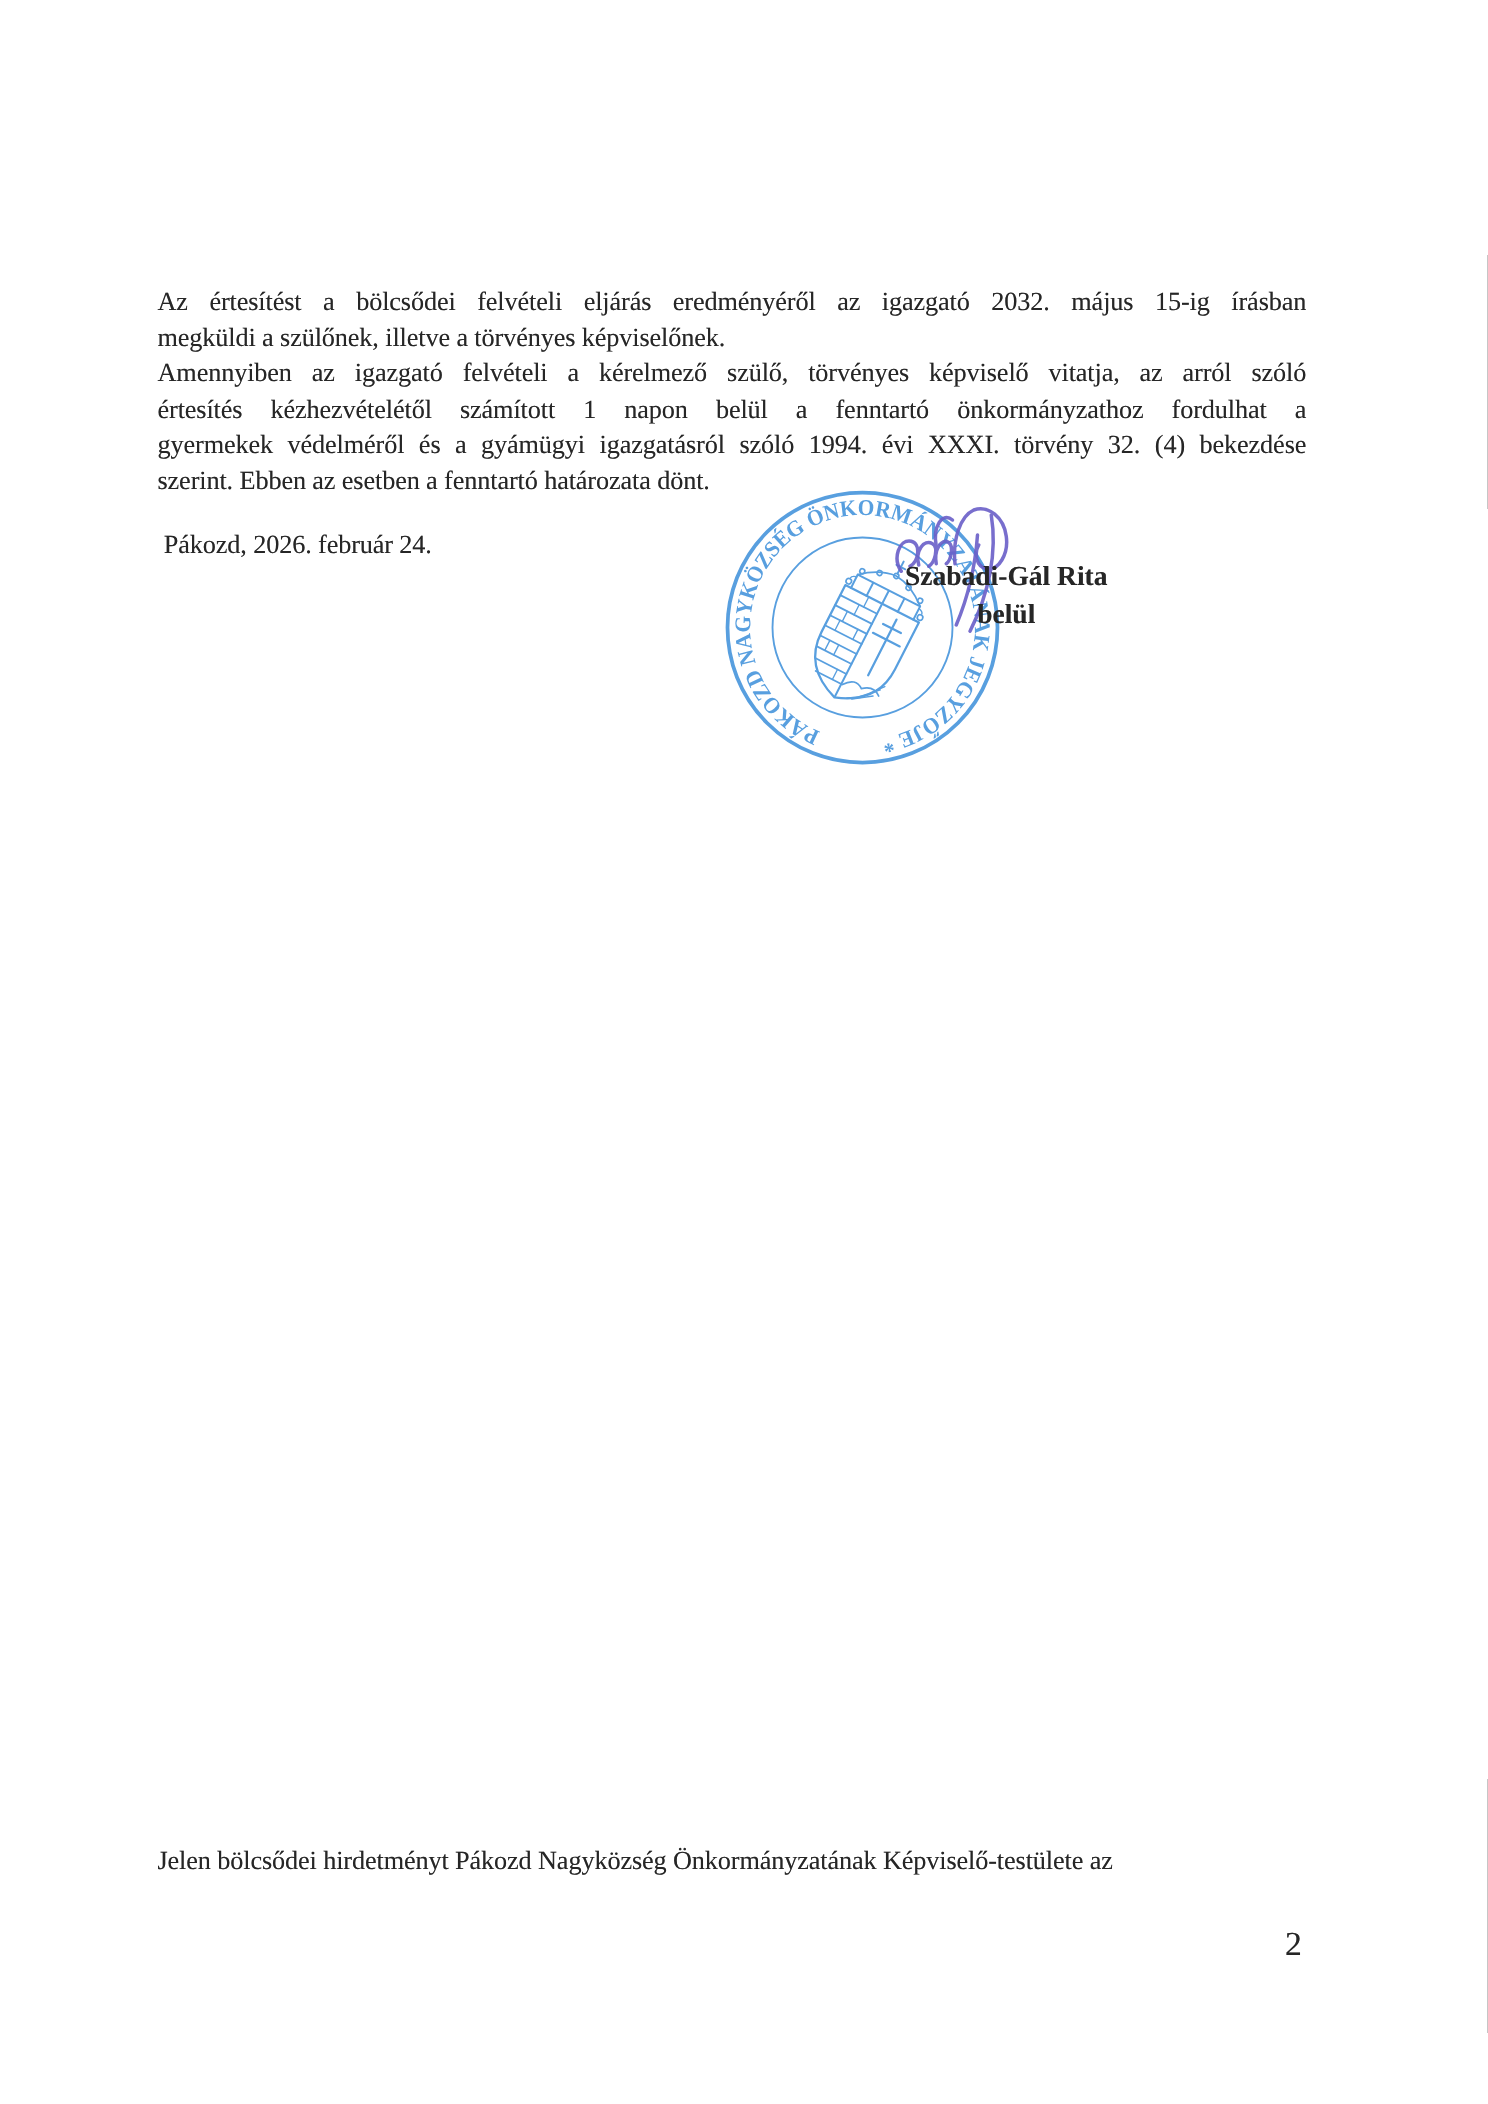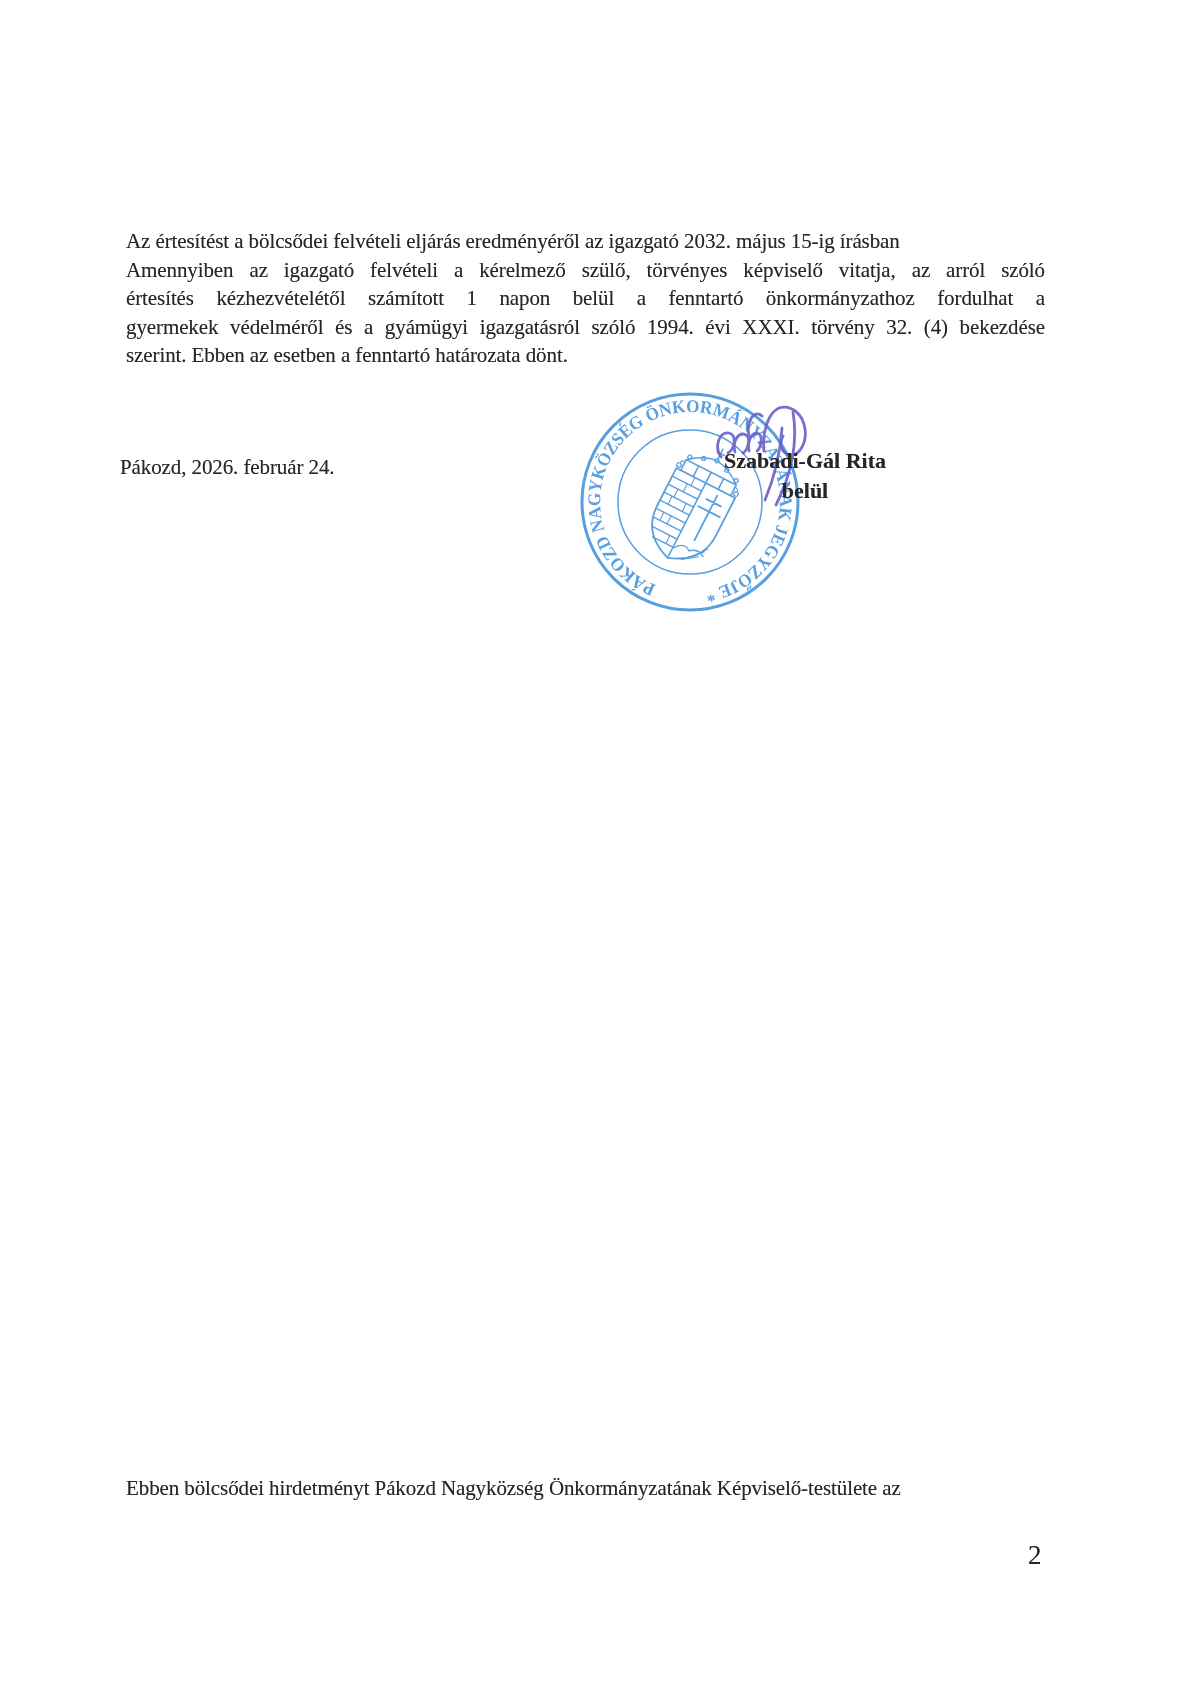--- a/index.html
+++ b/index.html
@@ -25,26 +25,25 @@
     letter-spacing: -0.1px;
     white-space: nowrap;
     text-shadow: 0 0 0.5px rgba(40,40,40,0.45);
   }
   .para .line:not(:last-child) {
     text-align: justify;
     text-align-last: justify;
   }
   .date-line {
     position: absolute;
-    left: 120px;
+    left: 131px;
     top: 423px;
     font-size: 21px;
     letter-spacing: -0.1px;
     text-shadow: 0 0 0.5px rgba(40,40,40,0.45);
-    margin-top: 32px;
   }
   .stamp-sig-svg {
     position: absolute;
     left: 555px;
     top: 375px;
     width: 340px;
     height: 250px;
   }
   .stamp-line {
     stroke: var(--stamp-ink, #4a97dd);
@@ -104,20 +103,21 @@
   }
 </style>
 </head>
 <body>
 
 <div class="page">
 
   <div class="body-text">
     <div class="para">
         <div class="line">Az értesítést a bölcsődei felvételi eljárás eredményéről az igazgató 2032. május 15-ig írásban</div>
+        <div class="line">megküldi a szülőnek, illetve a törvényes képviselőnek.</div>
       </div>
     <div class="para">
         <div class="line">Amennyiben az igazgató felvételi a kérelmező szülő, törvényes képviselő vitatja, az arról szóló</div>
         <div class="line">értesítés kézhezvételétől számított 1 napon belül a fenntartó önkormányzathoz fordulhat a</div>
         <div class="line">gyermekek védelméről és a gyámügyi igazgatásról szóló 1994. évi XXXI. törvény 32. (4) bekezdése</div>
         <div class="line">szerint. Ebben az esetben a fenntartó határozata dönt.</div>
       </div>
   </div>
 
   <div class="date-line">Pákozd, 2026. február 24.</div>
@@ -161,18 +161,18 @@
       <path class="sig-line" d="M 782 428 C 780 456 773 481 765 500"></path>
     </g>
   </svg>
 
   <div class="sign-block">
     <div class="name">Szabadi-Gál Rita</div>
     <div class="title">belül</div>
   </div>
 
   <div class="footer-text para">
-      <div class="line">Ebben bölcsődei hirdetményt Pákozd Nagyközség Önkormányzatának Képviselő-testülete az</div>
+      <div class="line">Jelen bölcsődei hirdetményt Pákozd Nagyközség Önkormányzatának Képviselő-testülete az</div>
     </div>
 
   <div class="page-number">2</div>
 
 </div>
 
 </body></html>

